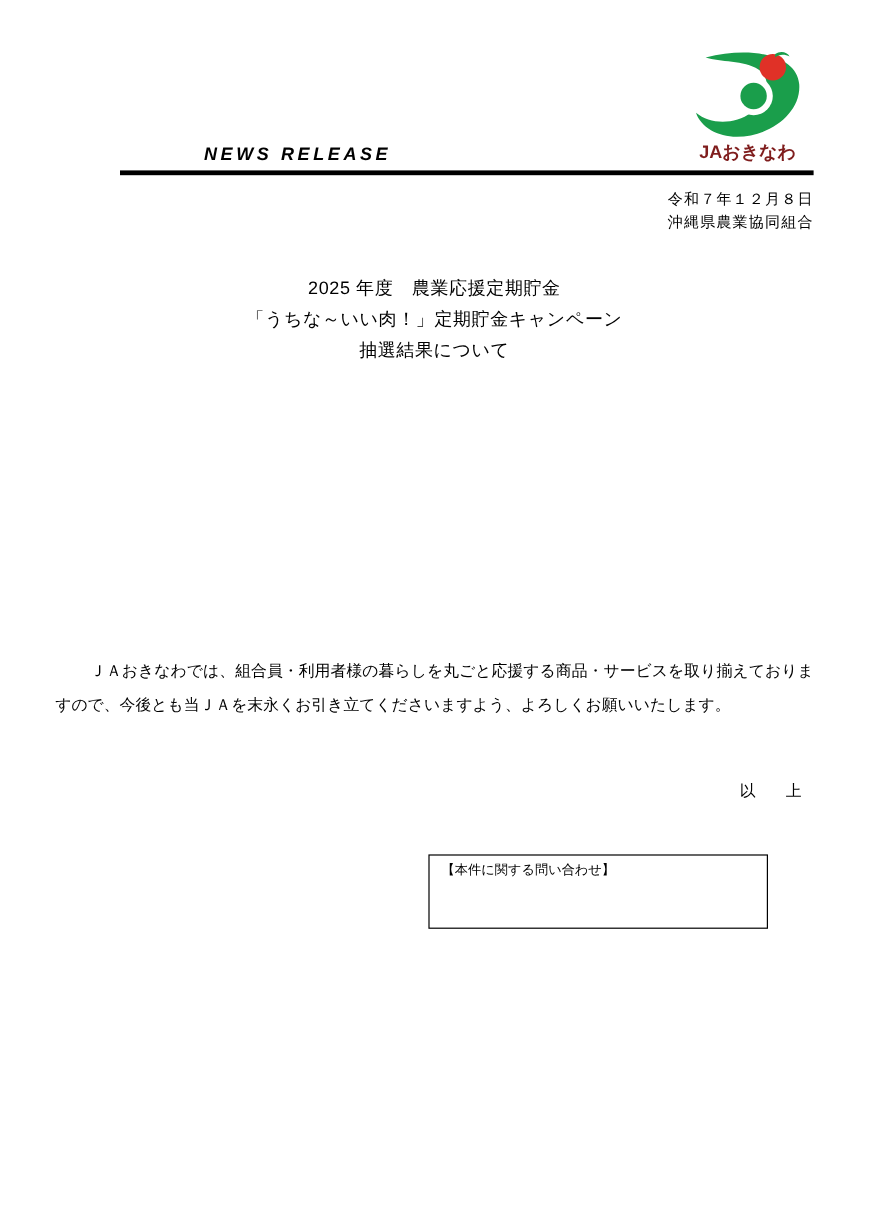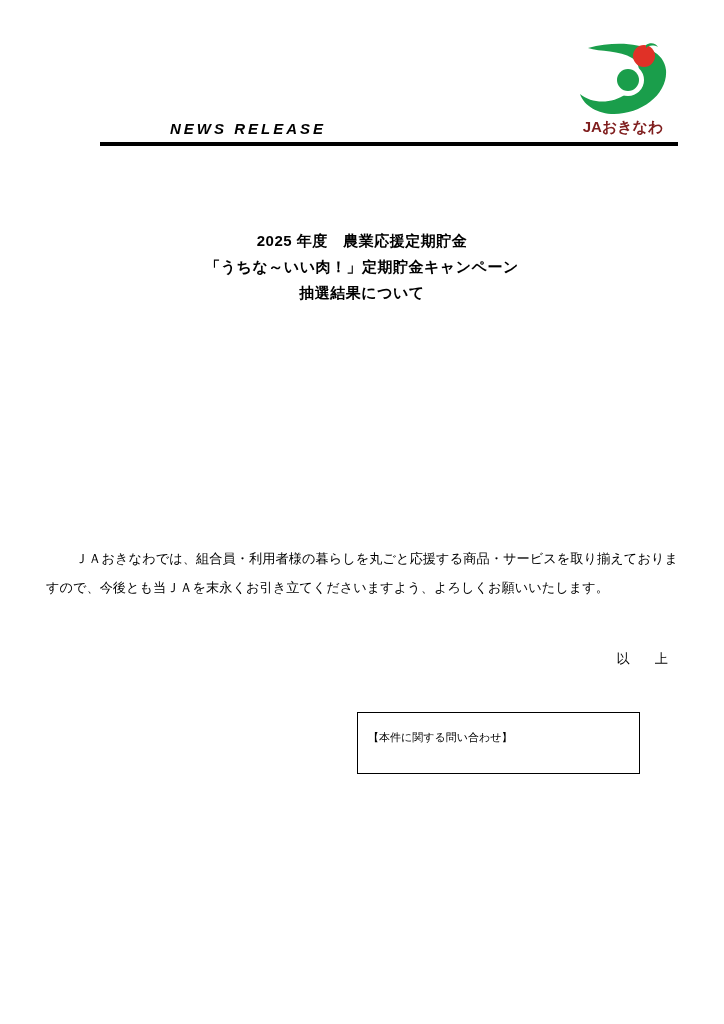--- a/index.html
+++ b/index.html
@@ -75,21 +75,21 @@
   }
 
   
   .title-block {
     position: absolute;
     top: 228px;
     left: 0;
     width: 724px;
     text-align: center;
     font-size: 15px;
-    font-weight: bold;
+    font-weight: normal;
     line-height: 26px;
     letter-spacing: 0.5px;
   }
 
   
   .body-block {
     position: absolute;
     top: 340px;
     left: 46px;
     width: 632px;
@@ -124,21 +124,21 @@
 
   
   .contact-box {
     position: absolute;
     top: 712px;
     left: 357px;
     width: 283px;
     height: 62px;
     border: 1px solid #000000;
     box-sizing: border-box;
-    padding: 16px 10px 0 10px;
+    padding: 4px 10px 0 10px;
     font-size: 11px;
     line-height: 17px;
   }
   .contact-box div { white-space: nowrap; }
 </style>
 </head>
 <body>
 
 <div class="page">
 
@@ -149,20 +149,24 @@
       <circle cx="60" cy="38" r="11" fill="#1a9e4b"></circle>
       <circle cx="76" cy="14" r="11" fill="#e03127"></circle>
       <path d="M78 3 C82 0 88 1 90 5 C86 3 81 3 78 6 Z" fill="#1a9e4b"></path>
     </svg>
     <div class="logo-text">JAおきなわ</div>
   </div>
 
   <div class="news-release">NEWS  RELEASE</div>
   <div class="header-rule"></div>
 
+  <div class="meta">
+    <div>令和７年１２月８日</div>
+    <div>沖縄県農業協同組合</div>
+  </div>
 
   <div class="title-block">
     <div>2025 年度　農業応援定期貯金</div>
     <div>「うちな～いい肉！」定期貯金キャンペーン</div>
     <div>抽選結果について</div>
   </div>
 
 
   <div class="body-block2">
     <p class="indent1">ＪＡおきなわでは、組合員・利用者様の暮らしを丸ごと応援する商品・サービスを取り揃えておりますので、今後とも当ＪＡを末永くお引き立てくださいますよう、よろしくお願いいたします。</p>

